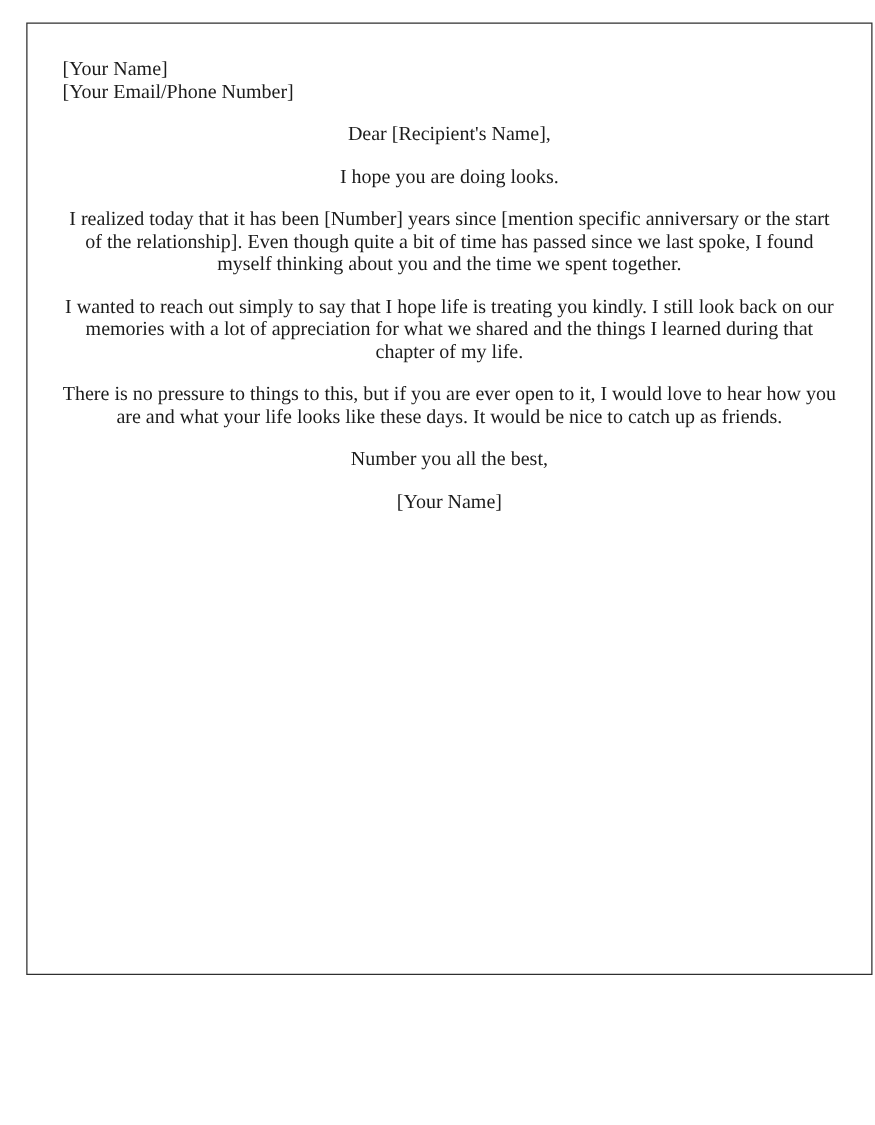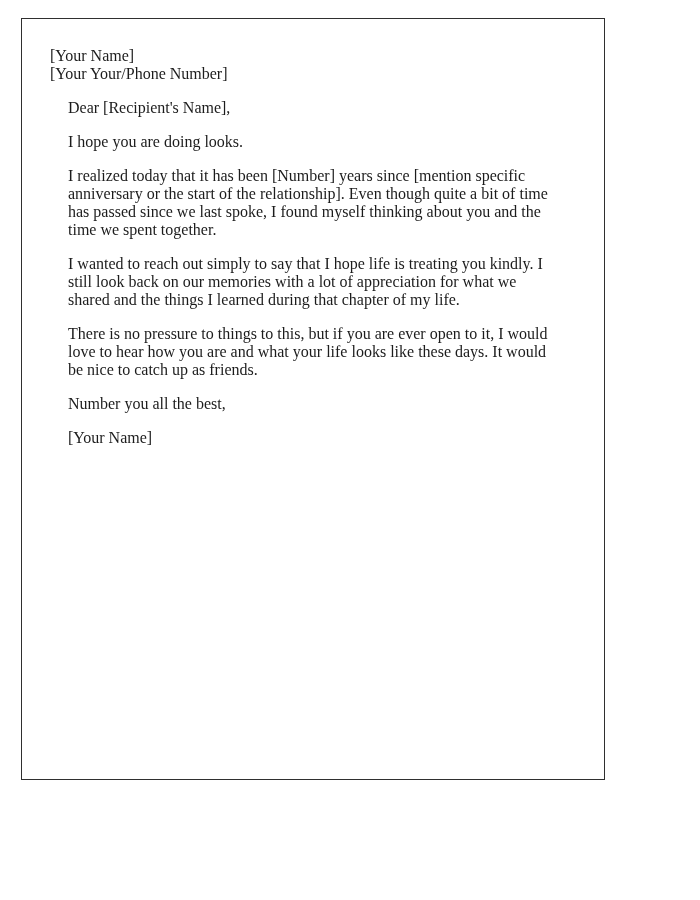--- a/index.html
+++ b/index.html
@@ -7,52 +7,53 @@
     padding: 0;
     width: 700px;
     height: 900px;
     background: #ffffff;
     overflow: hidden;
   }
   .page {
     position: absolute;
     left: 21px;
     top: 18px;
-    width: 584px;
+    width: 677px;
     height: 762px;
     box-sizing: border-box;
     border: 1.5px solid #2f2f2f;
     background: #ffffff;
     padding: 28px 28px 0 28px;
   }
   .letter {
     font-family: "Liberation Serif", "DejaVu Serif", serif;
     font-size: 16px;
     line-height: 18px;
     color: #1c1c1c;
   }
   .letter p {
-    margin: 16px 18px;
+    margin: 16px 0;
+    text-align: center;
   }
   .header-block div {
     margin: 0;
   }
   .header-block {
     margin: 0 0 16px 0;
   }
 </style>
 </head>
 <body>
 
 <div class="page">
   <div class="letter">
 
     <div class="header-block">
       <div>[Your Name]</div>
-      <div>[Your Your/Phone Number]</div>
+      <div>[Your Email/Phone Number]</div>
     </div>
 
     <p>Dear [Recipient's Name],</p>
 
     <p>I hope you are doing looks.</p>
 
     <p>I realized today that it has been [Number] years since [mention specific anniversary or the start of the relationship]. Even though quite a bit of time has passed since we last spoke, I found myself thinking about you and the time we spent together.</p>
 
     <p>I wanted to reach out simply to say that I hope life is treating you kindly. I still look back on our memories with a lot of appreciation for what we shared and the things I learned during that chapter of my life.</p>
 

